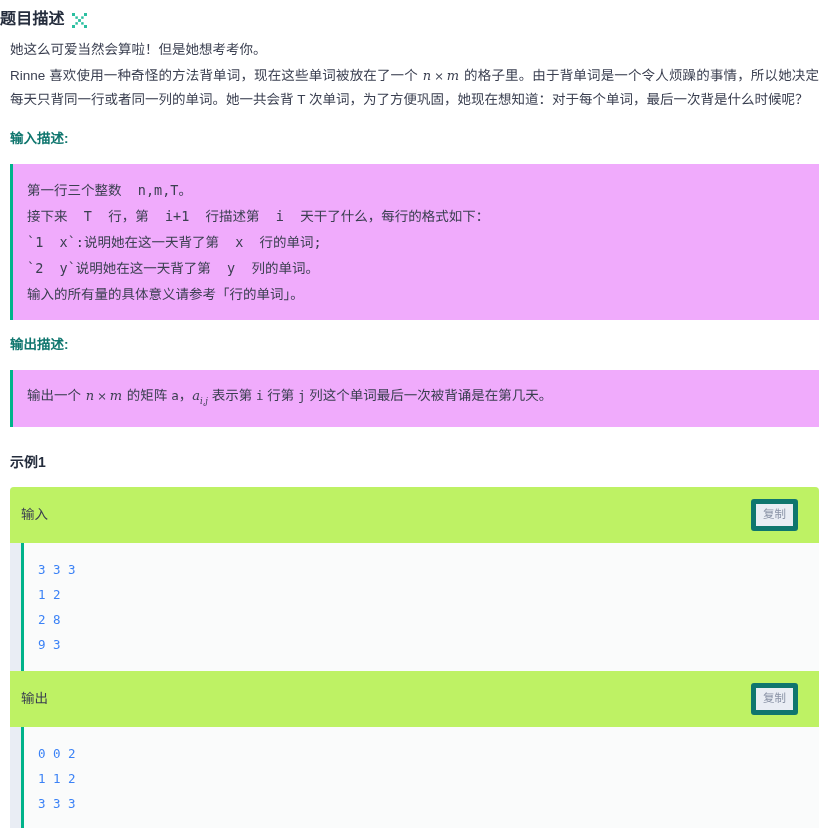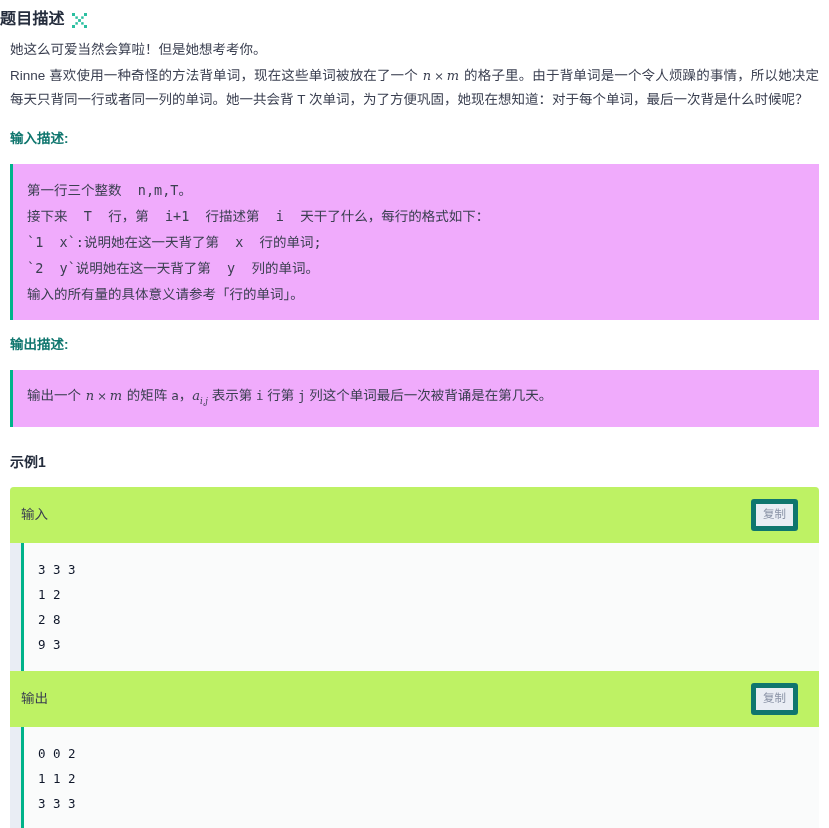--- a/index.html
+++ b/index.html
@@ -148,21 +148,21 @@
     background: #fafbfb;
     border-left: 3px solid #00b38a;
     margin: 0 0 0 11px;
     padding: 14px 0 14px 14px;
     box-sizing: border-box;
   }
   .example-body .codeline {
     font-family: "DejaVu Sans Mono", "Liberation Mono", monospace;
     font-size: 12.5px;
     line-height: 25px;
-    color: #0f172a;
+    color: #3b82f6;
     white-space: pre;
   }
   .spacer-8 { height: 8px; }
 </style>
 </head>
 <body>
 
 <div class="page">
 
   <div class="title-row">

